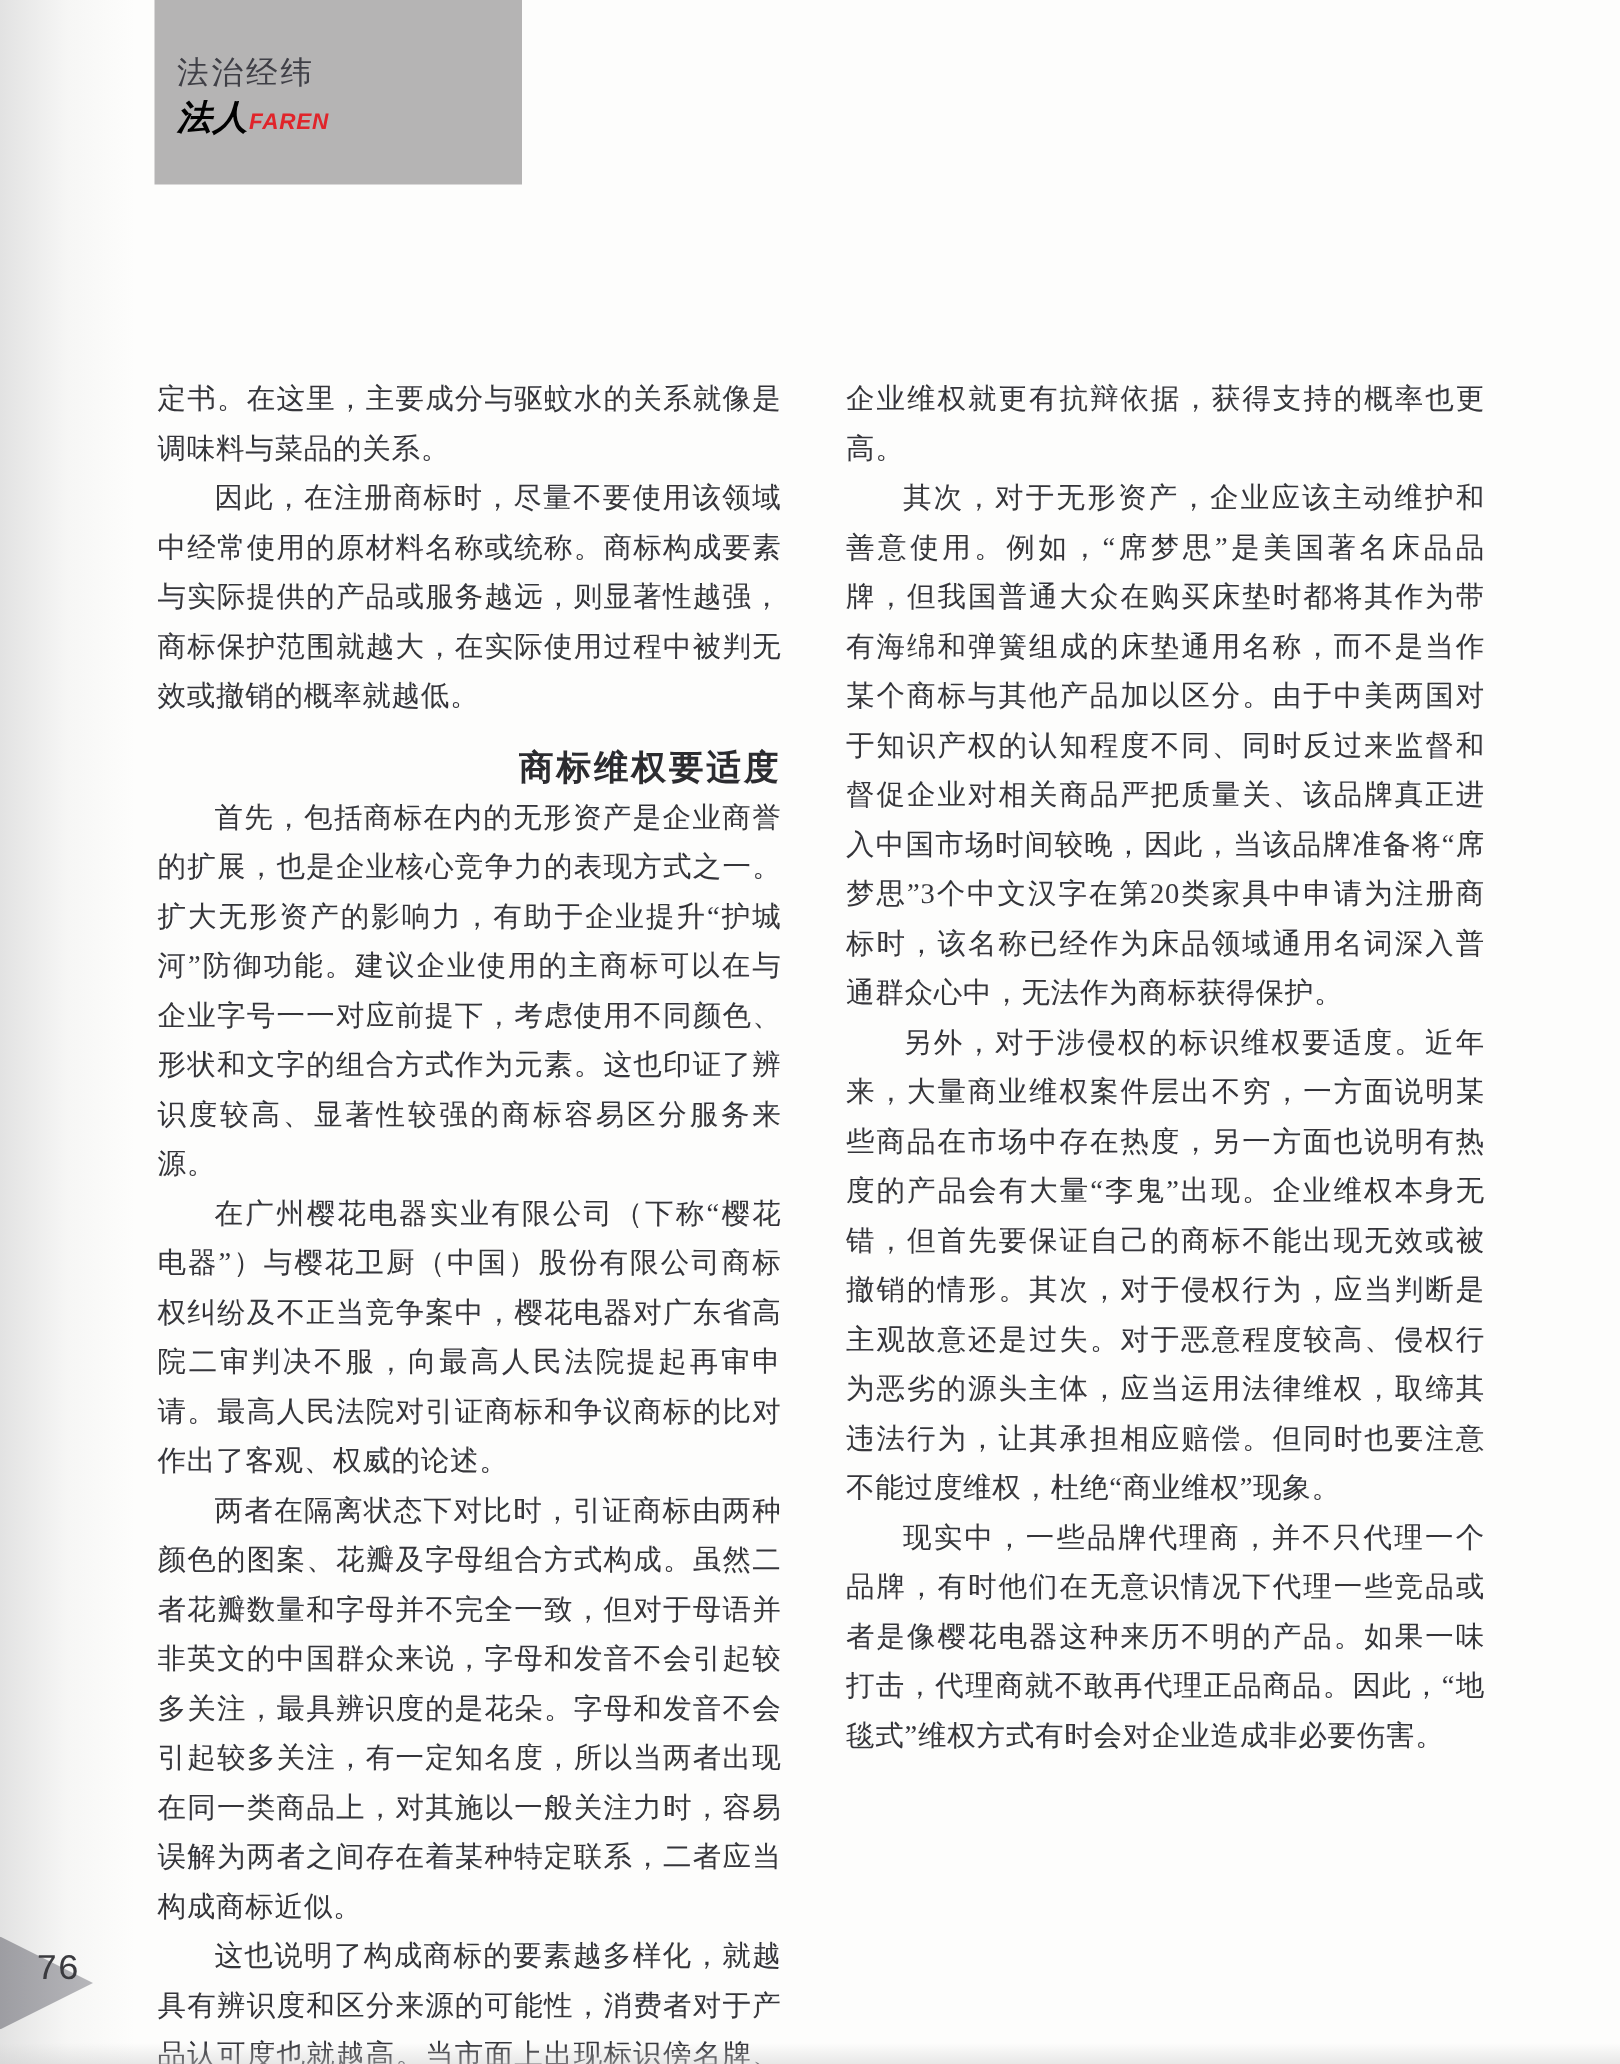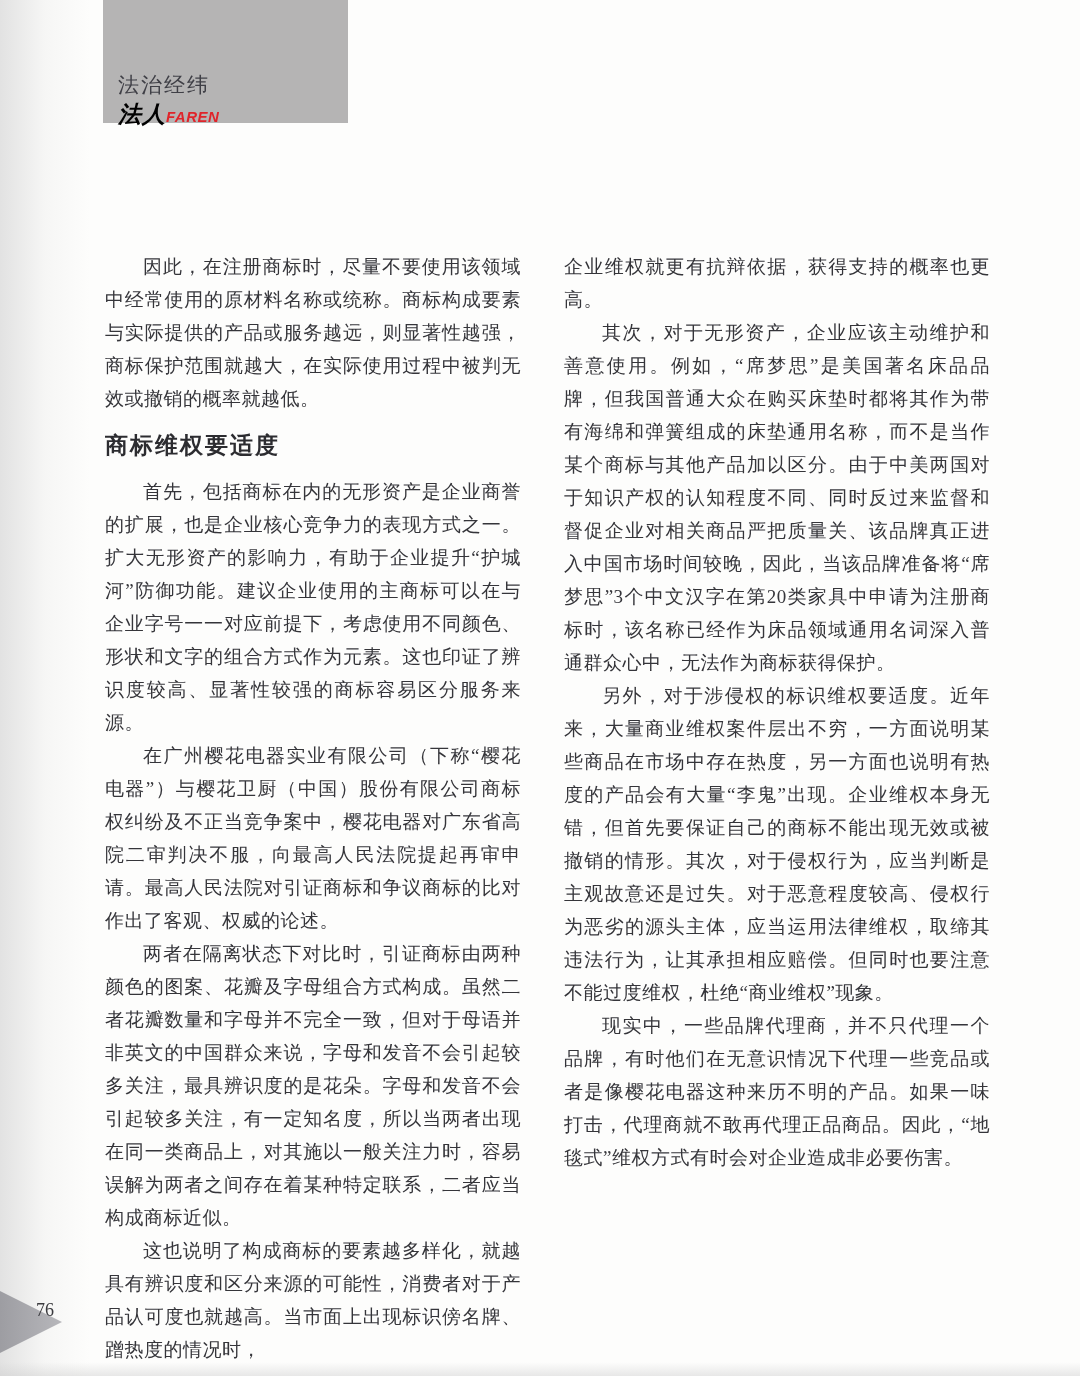--- a/index.html
+++ b/index.html
@@ -12,21 +12,21 @@
   }
   .page{
     position:absolute;inset:0;
     background:linear-gradient(to right,#e2e2e2 0,#f6f6f5 45px,#fdfdfc 90px,#fdfdfc 100%);
   }
   
   .header-box{
     position:absolute;left:103px;top:0;width:245px;height:123px;
     background:#b5b4b4;
     box-sizing:border-box;
-    padding:72px 0 0 15px;
+    padding:36px 0 0 15px;
   }
   .section-label{
     font-family:"Liberation Sans","DejaVu Sans",sans-serif;
     font-size:21px;color:#3f3f46;letter-spacing:2px;line-height:26px;
   }
   .magazine-logo{margin-top:4px;line-height:24px;white-space:nowrap;}
   .logo-cn{
     font-family:"Liberation Sans","DejaVu Sans",sans-serif;
     font-style:italic;font-weight:bold;font-size:23px;color:#000000;letter-spacing:1px;
   }
@@ -39,57 +39,58 @@
     position:absolute;top:250px;
     font-size:19px;line-height:33px;color:#35353a;
     text-align:justify;letter-spacing:.5px;
   }
   .col-left{left:105px;width:416px;}
   .col-right{left:564px;width:426px;}
   .col p{margin:0;}
   .col p.ind{text-indent:2em;}
   .heading{
     font-size:23px;font-weight:bold;color:#2c2c30;
-    text-align:left;letter-spacing:2px;
-    margin:12px 0 12px 0;line-height:36px;text-indent:0;
+    text-align:right;letter-spacing:2px;
+    margin:12px 0 0 0;line-height:36px;text-indent:0;
     font-family:"Liberation Sans","DejaVu Sans",sans-serif;
   }
   .seal{
     display:inline-block;width:15px;height:15px;
     background:radial-gradient(circle at 50% 50%, #e8745d 0%, #dd4b33 60%, #d43f2b 100%);
     border-radius:2px;margin-left:6px;vertical-align:-1px;
   }
   
   .page-corner{
     position:absolute;left:0;top:1291px;width:62px;height:62px;
     background:linear-gradient(to right,#9d9da2,#b7b7bb);
     clip-path:polygon(0 0,100% 50%,0 100%);
   }
   .page-number{
-    position:absolute;left:36px;top:1300px;
-    font-family:Liberation Serif, serif;
-    font-size:18px;color:#3a3a3e;
+    position:absolute;left:24px;top:1300px;
+    font-family:Liberation Mono, monospace;
+    font-size:24px;color:#3a3a3e;
   }
   
   .bottom-shade{
     position:absolute;left:0;bottom:0;width:100%;height:14px;
     background:linear-gradient(to bottom,rgba(255,255,255,0),rgba(205,205,205,.45));
   }
 </style>
 </head>
 <body>
 
 <div class="page">
 
   <div class="header-box">
     <div class="section-label">法治经纬</div>
     <div class="magazine-logo"><span class="logo-cn">法人</span><span class="logo-en">FAREN</span></div>
   </div>
 
   <div class="col col-left">
+    <p class="cont">定书。在这里，主要成分与驱蚊水的关系就像是调味料与菜品的关系。</p>
     <p class="ind">因此，在注册商标时，尽量不要使用该领域中经常使用的原材料名称或统称。商标构成要素与实际提供的产品或服务越远，则显著性越强，商标保护范围就越大，在实际使用过程中被判无效或撤销的概率就越低。</p>
     <h2 class="heading">商标维权要适度</h2>
     <p class="ind">首先，包括商标在内的无形资产是企业商誉的扩展，也是企业核心竞争力的表现方式之一。扩大无形资产的影响力，有助于企业提升“护城河”防御功能。建议企业使用的主商标可以在与企业字号一一对应前提下，考虑使用不同颜色、形状和文字的组合方式作为元素。这也印证了辨识度较高、显著性较强的商标容易区分服务来源。</p>
     <p class="ind">在广州樱花电器实业有限公司（下称“樱花电器”）与樱花卫厨（中国）股份有限公司商标权纠纷及不正当竞争案中，樱花电器对广东省高院二审判决不服，向最高人民法院提起再审申请。最高人民法院对引证商标和争议商标的比对作出了客观、权威的论述。</p>
     <p class="ind">两者在隔离状态下对比时，引证商标由两种颜色的图案、花瓣及字母组合方式构成。虽然二者花瓣数量和字母并不完全一致，但对于母语并非英文的中国群众来说，字母和发音不会引起较多关注，最具辨识度的是花朵。字母和发音不会引起较多关注，有一定知名度，所以当两者出现在同一类商品上，对其施以一般关注力时，容易误解为两者之间存在着某种特定联系，二者应当构成商标近似。</p>
     <p class="ind">这也说明了构成商标的要素越多样化，就越具有辨识度和区分来源的可能性，消费者对于产品认可度也就越高。当市面上出现标识傍名牌、蹭热度的情况时，</p>
   </div>
 
   <div class="col col-right">
     <p class="cont">企业维权就更有抗辩依据，获得支持的概率也更高。</p>

